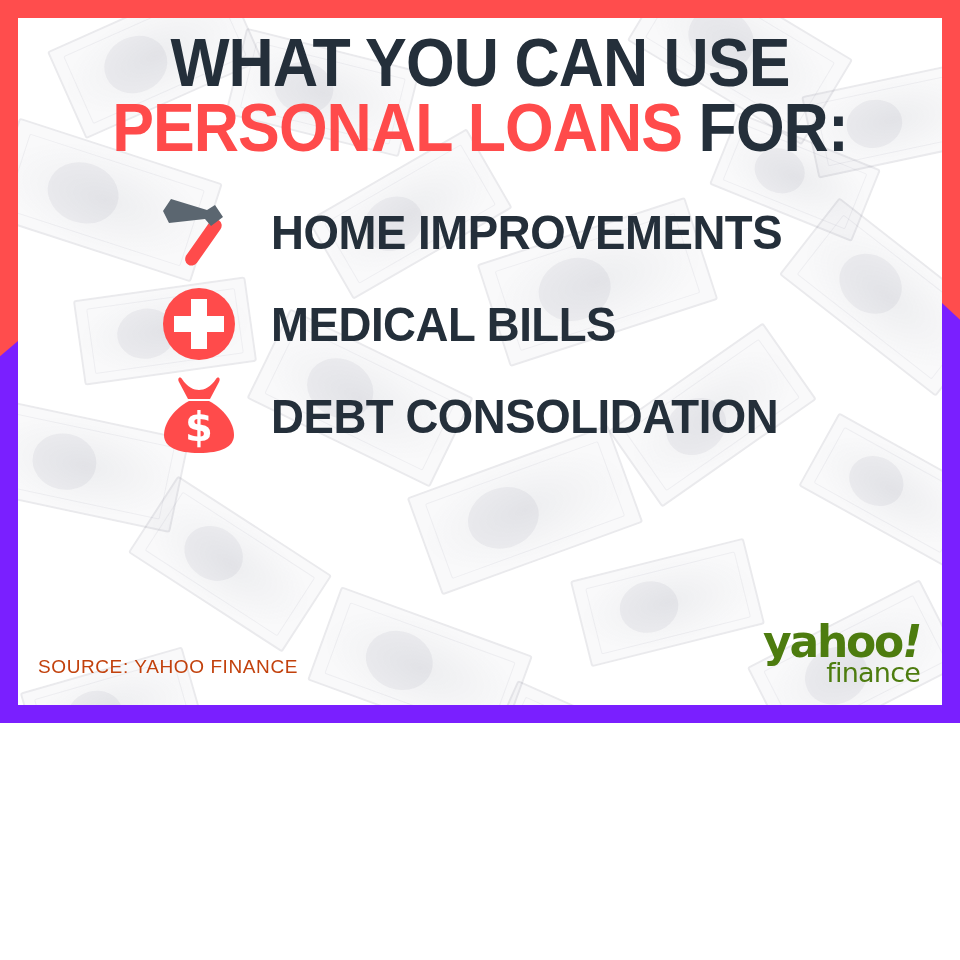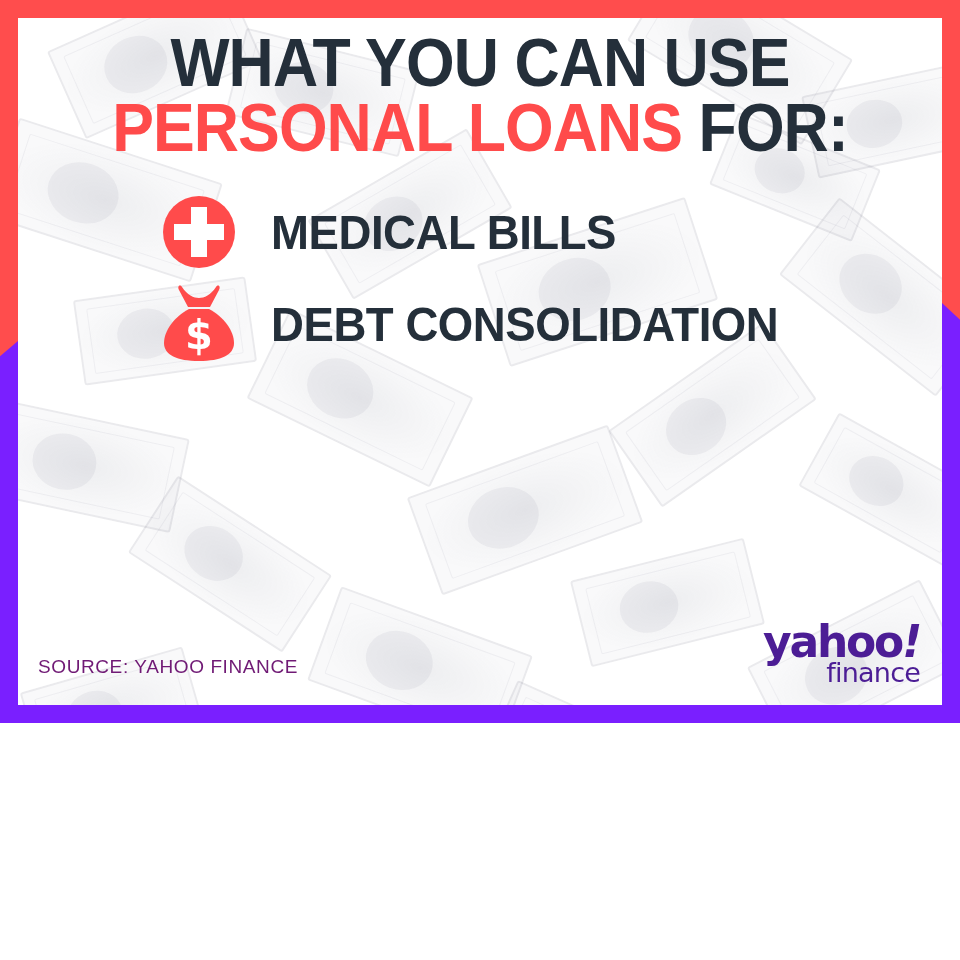--- a/index.html
+++ b/index.html
@@ -147,27 +147,27 @@
   }
 
   
   .source {
     position: absolute;
     left: 38px;
     bottom: 45px;
     font-family: "Liberation Sans", sans-serif;
     font-size: 19px;
     letter-spacing: 0.6px;
-    color: #701a75;
+    color: #c2410c;
   }
   .yf-logo {
     position: absolute;
     right: 40px;
     bottom: 38px;
-    color: #4c1d95;
+    color: #4d7c0f;
     text-align: right;
     line-height: 0.85;
   }
   .yf-top {
     font-family: "DejaVu Sans", sans-serif;
     font-weight: bold;
     font-size: 44px;
     letter-spacing: -2.2px;
     display: block;
   }
@@ -222,20 +222,29 @@
   <div class="frame-purple-left"></div>
   <div class="frame-purple-right"></div>
 
   <div class="headline">
     <span class="line hl-dark">WHAT YOU CAN USE</span>
     <span class="line"><span class="hl-red">PERSONAL LOANS</span><span class="hl-dark"> FOR:</span></span>
   </div>
 
   <div class="list">
 
+    <div class="row">
+      <span class="row-icon">
+        <svg width="88" height="78" viewBox="0 0 88 78">
+          <rect x="42" y="22" width="13" height="54" rx="6.5" fill="#FF4B4B" transform="rotate(35 48 49)"></rect>
+          <path d="M8 18 L16 6 L52 17 L60 12 L68 24 L56 33 L50 26 L14 30 Z" fill="#5B6670"></path>
+        </svg>
+      </span>
+      <span class="row-label">HOME IMPROVEMENTS</span>
+    </div>
 
 
     <div class="row">
       <span class="row-icon">
         <svg width="80" height="80" viewBox="0 0 80 80">
           <circle cx="40" cy="40" r="36" fill="#FF4B4B"></circle>
           <path d="M32 15 h16 v17 h17 v16 h-17 v17 h-16 v-17 h-17 v-16 h17 Z" fill="#FFFFFF"></path>
         </svg>
       </span>
       <span class="row-label">MEDICAL BILLS</span>

